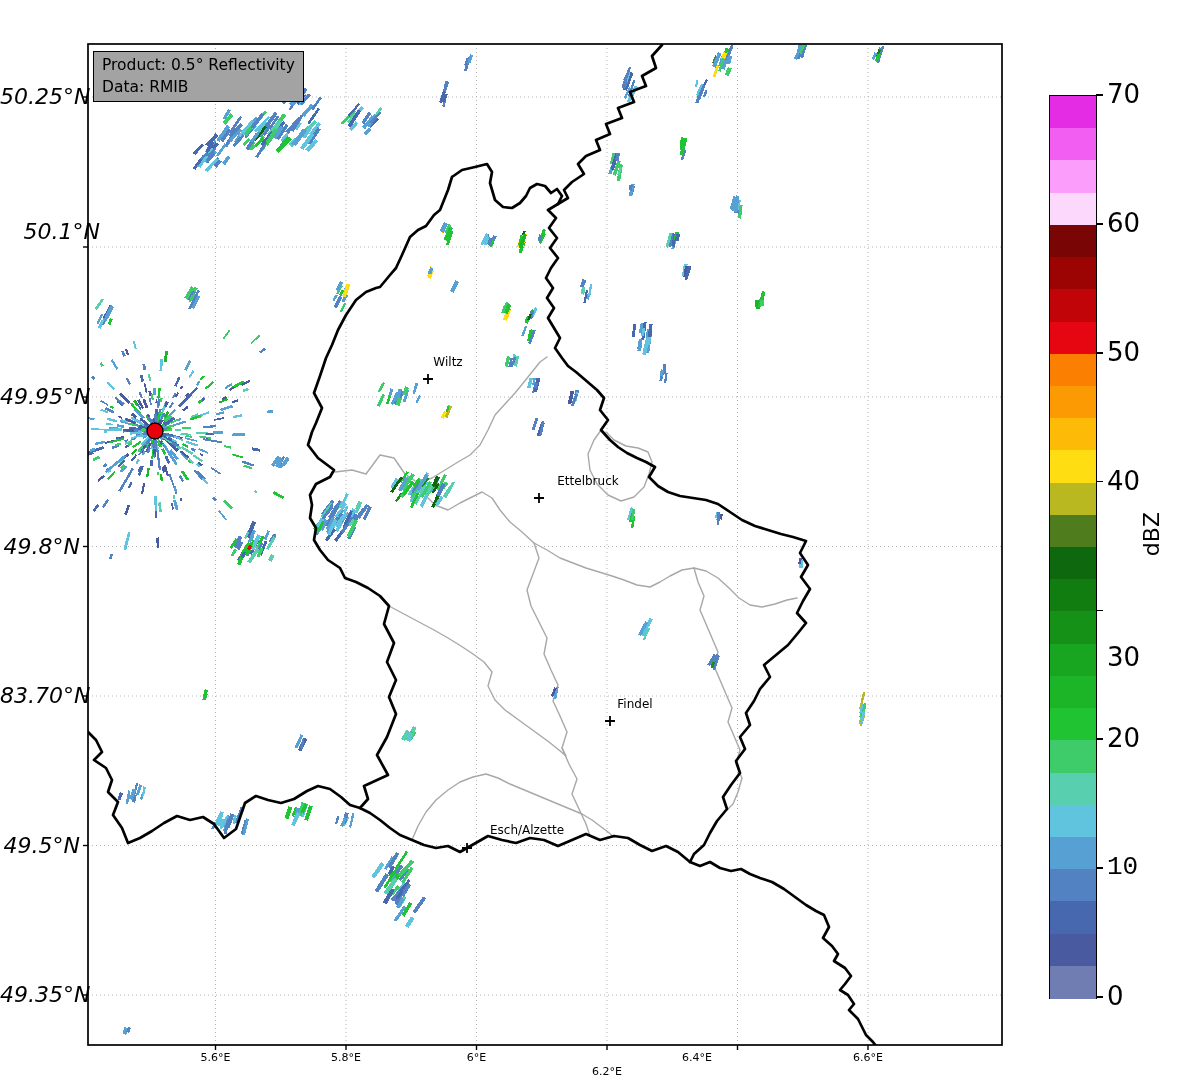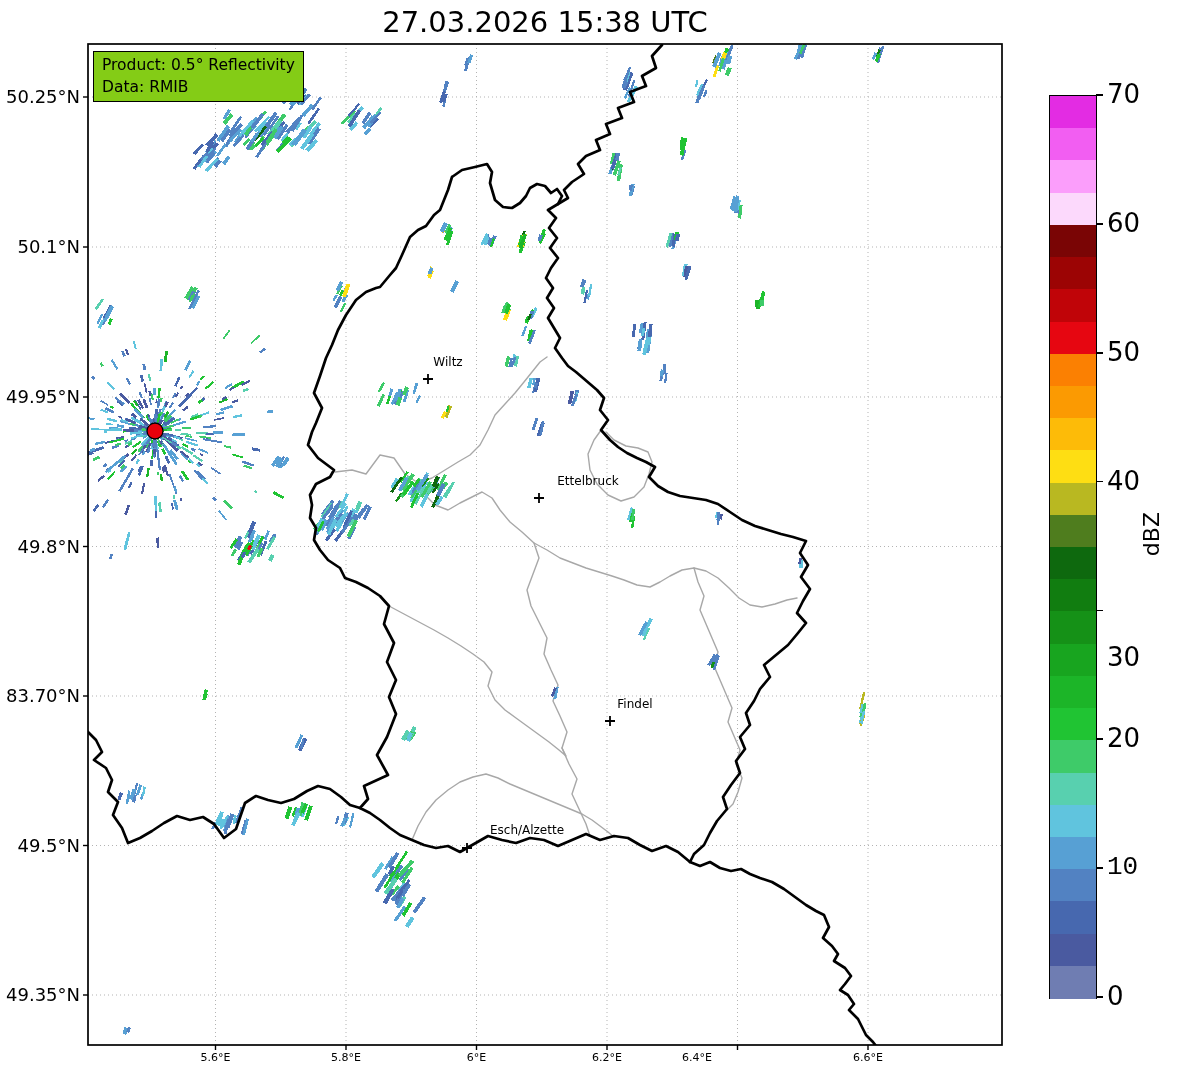--- a/index.html
+++ b/index.html
@@ -1,42 +1,41 @@
 <!DOCTYPE html>
 <html><head>
 <meta charset="utf-8">
 <style>
   html,body{margin:0;padding:0;background:#fff;}
   #fig{position:relative;width:1184px;height:1081px;background:#fff;
        font-family:"DejaVu Sans",sans-serif;color:#000;overflow:hidden;}
   #map-svg{position:absolute;left:0;top:0;z-index:1;}
   .title{position:absolute;left:88px;top:5px;width:914px;text-align:center;
          font-size:29px;z-index:4;white-space:nowrap;}
-  .infobox{position:absolute;left:93px;top:51px;background:#84cc16;
+  .infobox{position:absolute;left:93px;top:51px;background:#a3a3a3;
            border:1.4px solid #000;padding:2px 8px 3px 8px;font-size:15.5px;
            line-height:1.42;z-index:5;white-space:nowrap;}
-  .ylab{position:absolute;left:0;width:80px;text-align:right;font-size:18px;
-        transform:translateY(-52%);z-index:4;white-space:nowrap;}
+  .ylab{position:absolute;left:0;width:80px;text-align:right;font-size:22px;
+        transform:translateY(-52%);z-index:4;white-space:nowrap;font-style:italic;}
   .xlab{position:absolute;top:1051px;font-size:11px;transform:translateX(-50%);
         z-index:4;white-space:nowrap;}
   .city{position:absolute;font-weight:normal;font-size:12px;
         transform:translate(-50%,-50%);z-index:4;white-space:nowrap;margin-left:24px;}
   .cbar{position:absolute;border:1.3px solid #000;z-index:3;}
   .cbar-seg{position:absolute;left:0;width:100%;}
   .cbar-tick{position:absolute;background:#000;height:1.6px;width:7px;z-index:3;}
   .cbar-ticklab{position:absolute;font-size:26px;transform:translateY(-52%);
         z-index:4;white-space:nowrap;}
   .cbar-label{position:absolute;left:1139px;top:512px;font-size:22px;
         writing-mode:vertical-rl;transform:rotate(180deg);z-index:4;}
 </style>
 </head>
 <body>
 
 <div id="fig">
-  <div class="title">27.03.2026 15:38 UTC</div>
 
   <svg id="map-svg" width="1184" height="1081">
     <defs>
       <clipPath id="plotclip">
           <rect x="88" y="44" width="914" height="1001"></rect>
         </clipPath>
     </defs>
     <g id="grid-layer">
         <line x1="215.5" y1="44" x2="215.5" y2="1045" stroke="#b3b3b3" stroke-width="1" stroke-dasharray="1 3"></line>
         <line x1="346" y1="44" x2="346" y2="1045" stroke="#b3b3b3" stroke-width="1" stroke-dasharray="1 3"></line>
@@ -982,25 +981,25 @@
 
   <div class="infobox">
     <div>Product: 0.5° Reflectivity</div>
     <div>Data: RMIB</div>
   </div>
 
   <div id="labels">
       <div class="xlab" style="left: 215.5px;">5.6°E</div>
       <div class="xlab" style="left: 346px;">5.8°E</div>
       <div class="xlab" style="left: 476.5px;">6°E</div>
-      <div class="xlab" style="left: 607px;">6.2°E</div>
+      <div class="xlab" style="left: 607px; margin-top: 14px;">6.2°E</div>
       <div class="xlab" style="left: 697px;">6.4°E</div>
       <div class="xlab" style="left: 868px;">6.6°E</div>
       <div class="ylab" style="top: 97px;">50.25°N</div>
-      <div class="ylab" style="top: 247px;">50.1°N</div>
+      <div class="ylab" style="top: 232px; padding-left: 20px;">50.1°N</div>
       <div class="ylab" style="top: 397px;">49.95°N</div>
       <div class="ylab" style="top: 546.5px;">49.8°N</div>
       <div class="ylab" style="top: 696px;">83.70°N</div>
       <div class="ylab" style="top: 845.5px;">49.5°N</div>
       <div class="ylab" style="top: 995px;">49.35°N</div>
       <div class="city" style="left: 424px; top: 362px;">Wiltz</div>
       <div class="city" style="left: 564px; top: 481px;">Ettelbruck</div>
       <div class="city" style="left: 611px; top: 704px;">Findel</div>
       <div class="city" style="left: 503px; top: 830px;">Esch/Alzette</div>
     </div>

